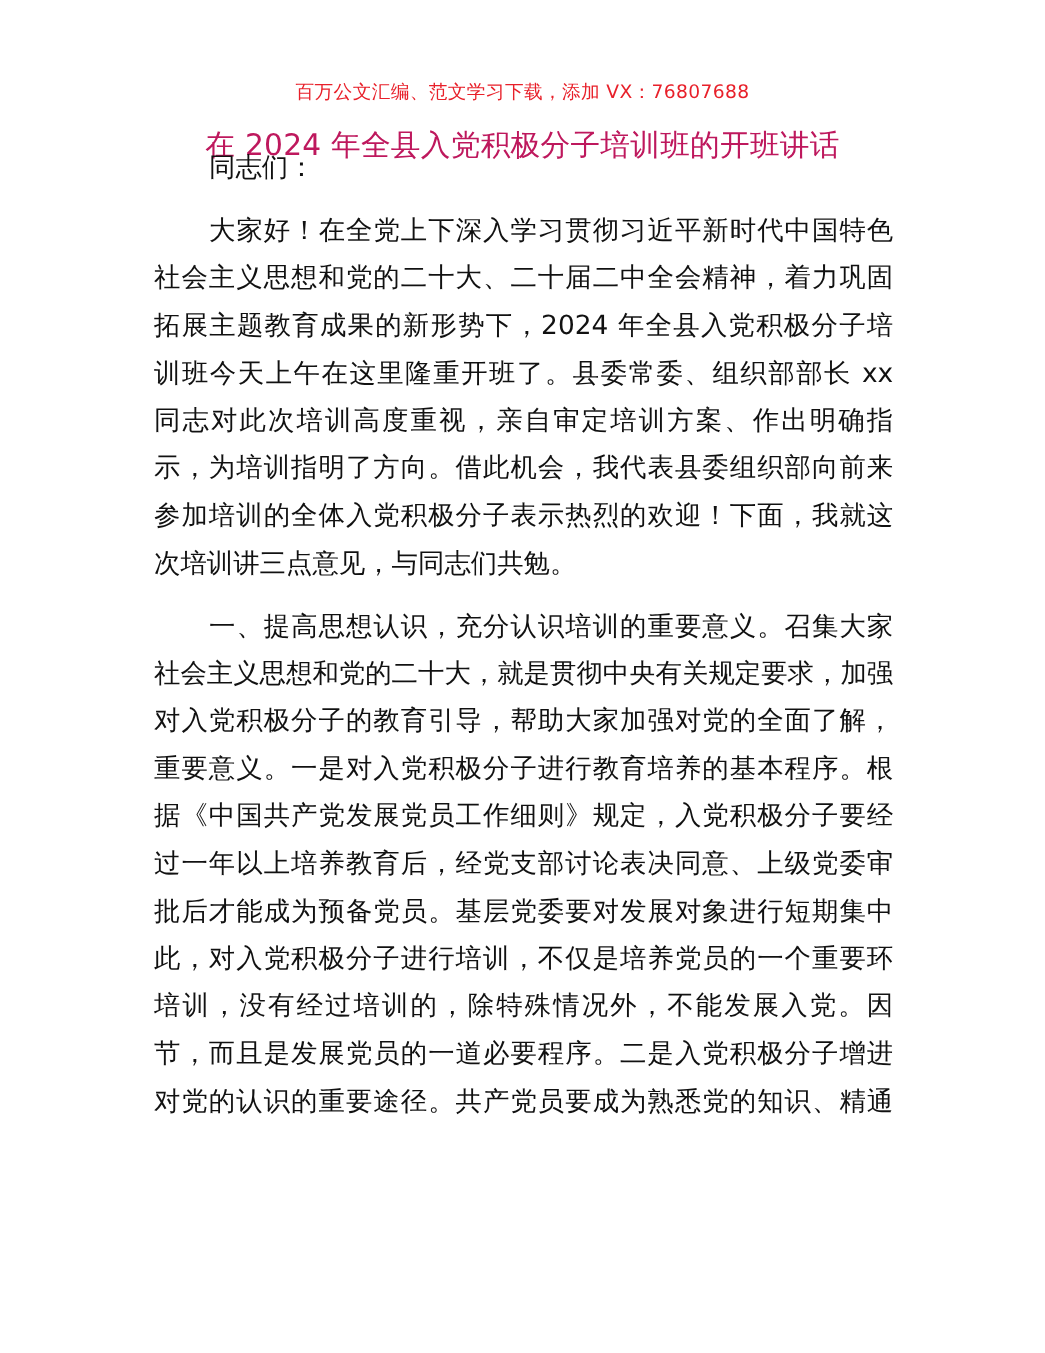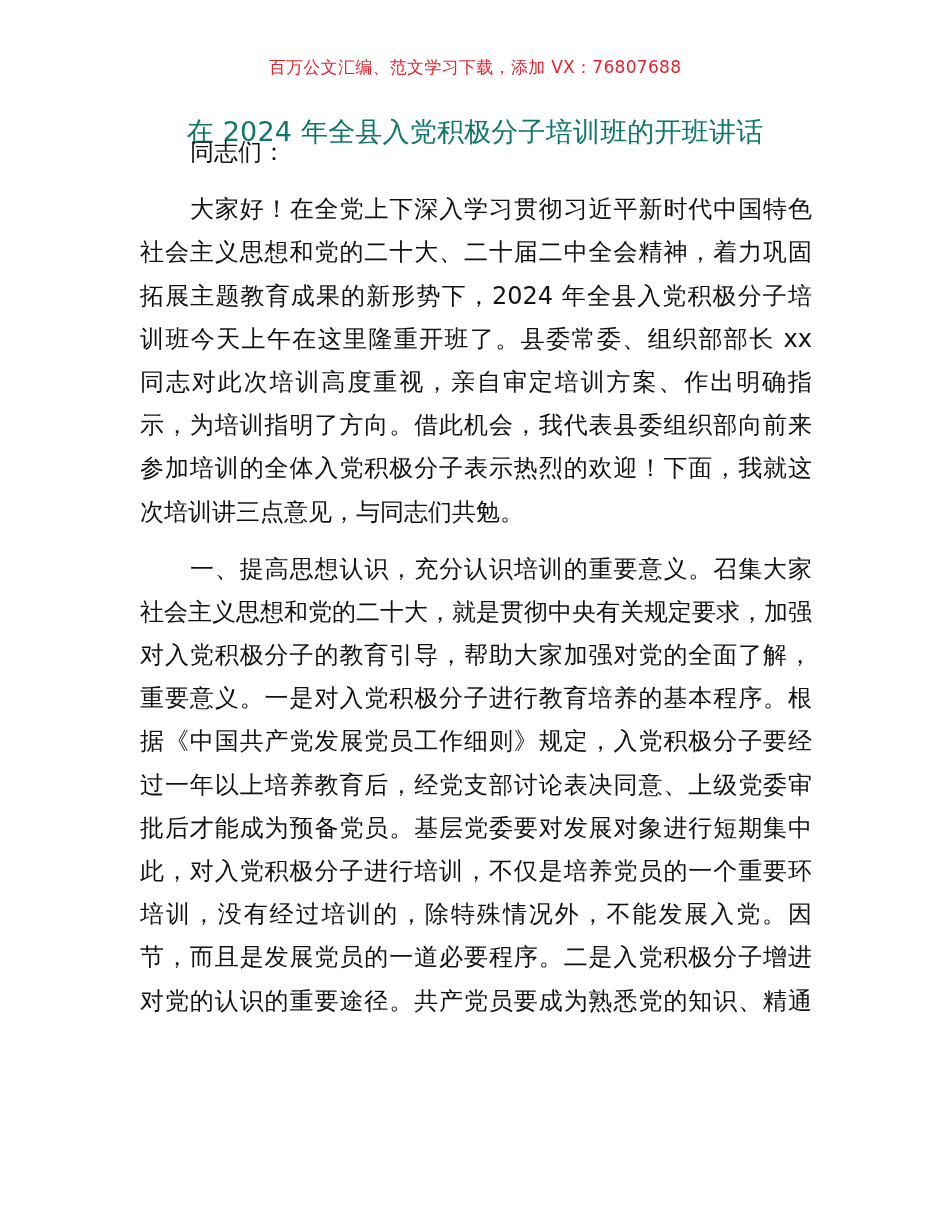--- a/index.html
+++ b/index.html
@@ -1,21 +1,21 @@
 <!DOCTYPE html>
 <html><head>
 <meta charset="utf-8">
 <style>
   html, body { margin: 0; padding: 0; background: #ffffff; }
   body { width: 950px; height: 1230px; position: relative; overflow: hidden;
          font-family: "DejaVu Sans", "Liberation Sans", sans-serif; color: #111111; }
-  .watermark { position: absolute; top: 56px; left: 0; width: 950px; text-align: center;
+  .watermark { position: absolute; top: 72px; left: 0; width: 950px; text-align: center;
                font-size: 17px; color: #e8202a; letter-spacing: 0.3px; }
   .title { position: absolute; top: 114px; left: 0; width: 950px; text-align: center;
-           font-size: 27px; color: #0f766e; letter-spacing: 0.2px; }
+           font-size: 27px; color: #be185d; letter-spacing: 0.2px; }
   .body { position: absolute; top: 131px; left: 140px; width: 672px; }
   .line { height: 43.2px; line-height: 43.2px; font-size: 24px; white-space: nowrap;
           text-align: justify; text-align-last: justify; }
   .line.last { text-align-last: left; }
   .line.indent { padding-left: 50px; }
   .line.greet { text-align-last: left; padding-left: 50px; }
   .gap { height: 14px; }
 </style>
 </head>
 <body>

